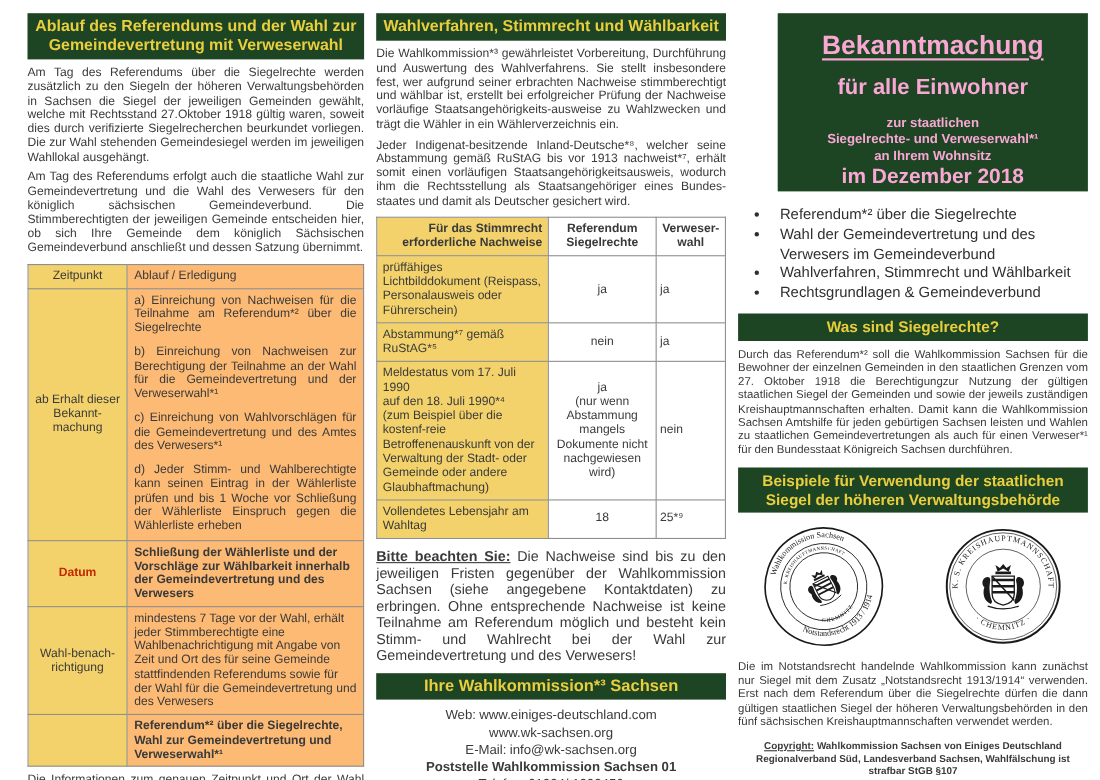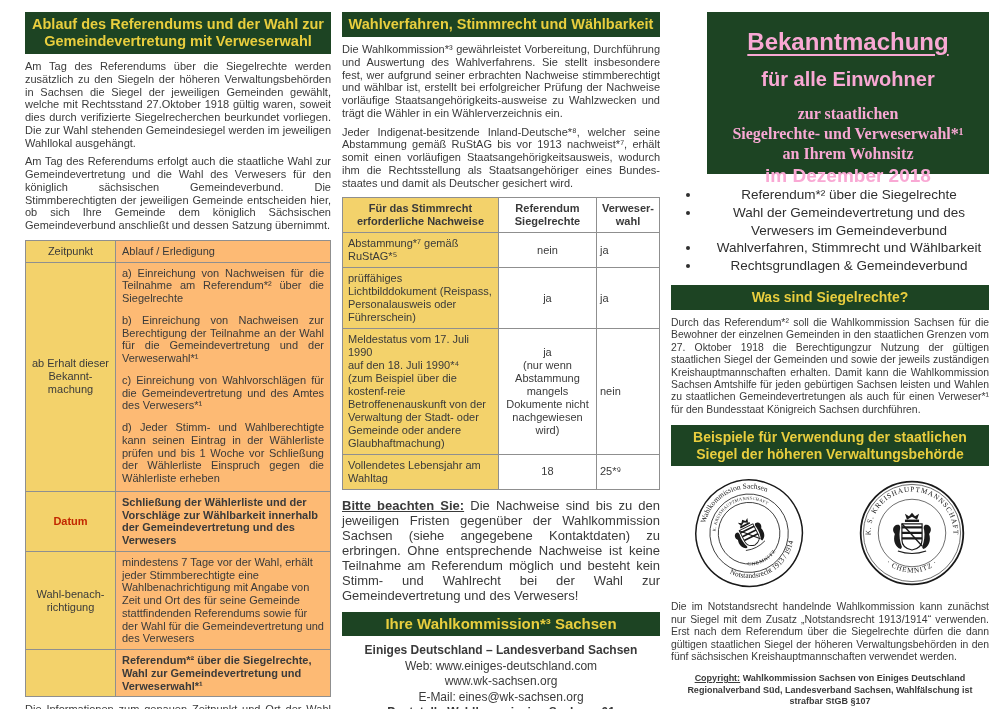--- a/index.html
+++ b/index.html
@@ -29,44 +29,44 @@
   .label-cell { text-align:center; padding:3px 4px; line-height:1.18; }
   .body-cell { padding:4px 6px; line-height:1.16; text-align:justify; background:#fdba74; }
   .body-cell p { margin-bottom:9px; text-align:justify; }
   .body-cell p:last-child { margin-bottom:2px; }
   .bold { font-weight:bold; }
   .red { color:#c22800; font-weight:bold; }
   .pre { white-space:pre-line; }
 
   
   .mt th { padding:4px 5px; line-height:1.18; }
-  .mt .c1 { width:158px; text-align:center; }
+  .mt .c1 { width:158px; text-align:right; }
   .mt .c2 { width:99px; text-align:center; }
   .mt .c3 { width:59px; }
   .mt td.c1 { padding:4px 5px; text-align:left; line-height:1.18; }
   .mt td.c2, .mt td.c3 { padding:4px 3px; line-height:1.18; }
 
   .note { font-size:13px; line-height:1.16; text-align:justify; margin-top:8px; }
   .note .ulbl { font-weight:bold; text-decoration:underline; }
 
   .contact { text-align:center; font-size:12px; line-height:1.3; margin-top:7px; }
   .contact .lbl { font-weight:normal; margin-right:3px; }
 
   
   .announce {
     background:#1d4423; color:#f9a8d4; text-align:center;
     padding:16px 8px 14px 8px; height:162px;margin-left:36px;
   }
   .announce .title { font-size:24px; font-weight:bold; text-decoration:underline; text-underline-offset:4px; }
   .announce .subtitle { font-size:20px; font-weight:bold; margin-top:12px; }
-  .announce .line { font-size:16px; font-weight:bold; line-height:1.25;font-family:Liberation Serif, serif; }
+  .announce .line { font-size:12px; font-weight:bold; line-height:1.25; }
   .announce .lines { margin-top:13px; }
   .announce .date { font-size:19px; font-weight:bold; margin-top:1px; }
 
-  ul.bullets { margin:12px 0 10px 30px; padding:0; font-size:13.5px; line-height:1.32; color:#2f2f2f;text-align:center; }
+  ul.bullets { margin:12px 0 10px 30px; padding:0; font-size:13.5px; line-height:1.32; color:#2f2f2f; }
   ul.bullets li { padding-left:8px; }
 
   .seals { display:flex; justify-content:center; align-items:center; gap:52px; margin-top:10px; height:118px; }
   .seal-rot { transform:rotate(-27deg); }
   svg text { font-family:"Liberation Serif", serif; fill:#1a1a1a; }
 
   .copyright { font-size:9px; font-weight:bold; text-align:center; line-height:1.3; margin-top:9px; color:#3a3a3a; }
   .copyright .ulbl { text-decoration:underline; }
 </style>
 </head>
@@ -118,27 +118,27 @@
     <p class="body">Jeder Indigenat-besitzende Inland-Deutsche*⁸, welcher seine Abstammung gemäß RuStAG bis vor 1913 nachweist*⁷, erhält somit einen vorläufigen Staatsangehörigkeitsausweis, wodurch ihm die Rechtsstellung als Staatsangehöriger eines Bundes-staates und damit als Deutscher gesichert wird.</p>
 
     <table class="mt">
       <tbody>
           <tr>
         <th class="gold c1">Für das Stimmrecht erforderliche Nachweise</th>
         <th class="c2">Referendum Siegelrechte</th>
         <th class="c3">Verweser-wahl</th>
       </tr>
       <tr>
+        <td class="gold c1">prüffähiges Lichtbilddokument (Reispass, Personalausweis oder Führerschein)</td>
+        <td class="c2">ja</td>
+        <td class="c3">ja</td>
+      </tr>
+      <tr>
         <td class="gold c1">Abstammung*⁷ gemäß RuStAG*⁵</td>
         <td class="c2">nein</td>
-        <td class="c3">ja</td>
-      </tr>
-      <tr>
-        <td class="gold c1">prüffähiges Lichtbilddokument (Reispass, Personalausweis oder Führerschein)</td>
-        <td class="c2">ja</td>
         <td class="c3">ja</td>
       </tr>
       <tr>
         <td class="gold c1 pre">Meldestatus  vom 17. Juli 1990
 auf den 18. Juli 1990*⁴
 (zum Beispiel über die kostenf-reie Betroffenenauskunft von der Verwaltung der Stadt- oder Gemeinde oder andere Glaubhaftmachung)</td>
         <td class="c2 pre">ja
 (nur wenn Abstammung mangels Dokumente nicht nachgewiesen wird)</td>
         <td class="c3">nein</td>
       </tr>
@@ -148,24 +148,23 @@
         <td class="c3">25*⁹</td>
       </tr>
     </tbody>
       </table>
 
     <p class="note"><span class="ulbl">Bitte beachten Sie:</span><span> Die Nachweise sind bis zu den jeweiligen Fristen gegenüber der Wahlkommission Sachsen (siehe angegebene Kontaktdaten) zu erbringen. Ohne entsprechende Nachweise ist keine Teilnahme am Referendum möglich und besteht kein Stimm- und Wahlrecht bei der Wahl zur Gemeindevertretung und des Verwesers!</span></p>
 
     <div class="bar bar-one" style="margin-top:9px;">Ihre Wahlkommission*³ Sachsen</div>
 
     <div class="contact">
-      <div class="bold">Einiges Deutschland – Landesverband Sachsen</div>
       <div><span class="lbl">Web:</span><span>www.einiges-deutschland.com</span></div>
       <div>www.wk-sachsen.org</div>
-      <div><span class="lbl">E-Mail:</span><span>eines@wk-sachsen.org</span></div>
+      <div><span class="lbl">E-Mail:</span><span>info@wk-sachsen.org</span></div>
       <div class="bold">Poststelle Wahlkommission Sachsen 01</div>
       <div><span class="lbl">Telefon:</span><span>01234/ 1233456</span></div>
     </div>
   </div>
 
   <div class="col">
     <div class="announce">
       <div class="title">Bekanntmachung</div>
       <div class="subtitle">für alle Einwohner</div>
       <div class="lines">

